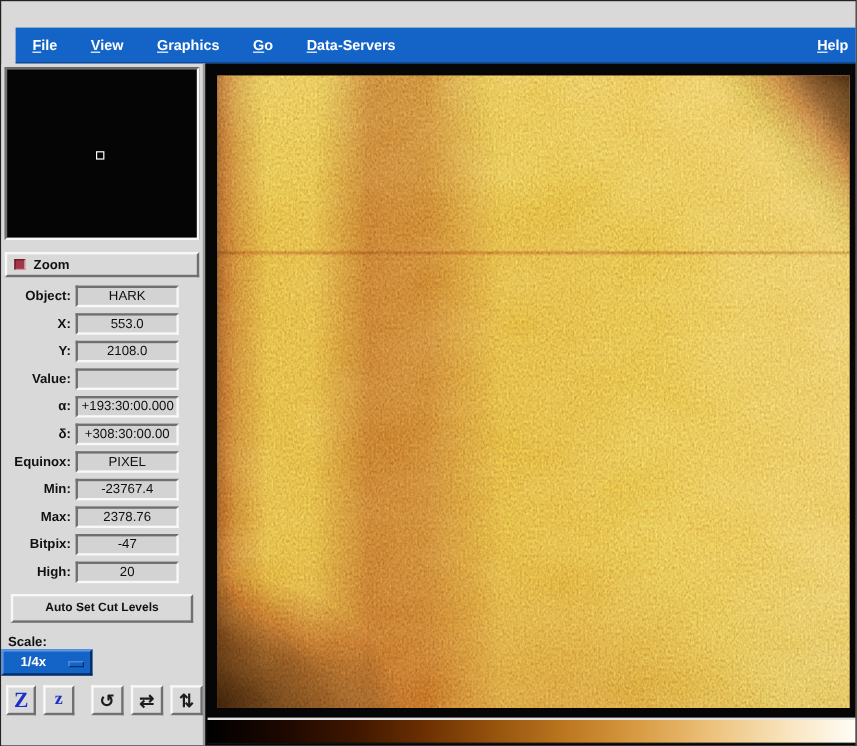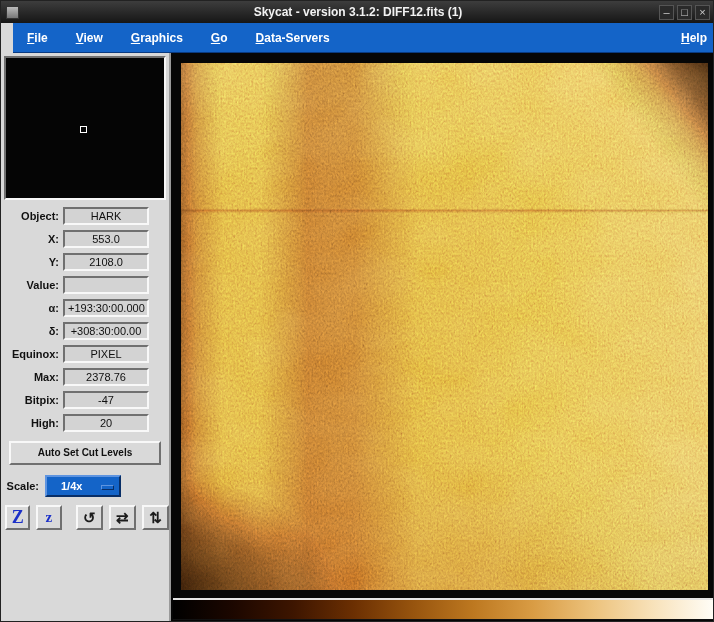--- a/index.html
+++ b/index.html
@@ -98,21 +98,21 @@
 
   .auto-cut-btn {
     display:block; margin:8px auto 0 auto; width:152px; height:24px;
     background:#d9d9d9;
     border:2px solid; border-color:#f8f8f8 #707070 #707070 #f8f8f8;
     font-family:"Liberation Sans",sans-serif;
     font-size:10px; font-weight:bold; color:#111; text-align:center; line-height:20px;
     cursor:default;
   }
 
-  .scale-row { margin-top:10px; display:flex; align-items:center; padding-left:0; }
+  .scale-row { margin-top:10px; display:flex; padding-left:0;flex-direction:column; }
   .scale-label { font-size:11px; font-weight:bold; color:#111; width:44px; text-align:right; padding-right:6px; }
   .scale-menubutton {
     width:76px; height:22px; background:#1464c8;
     border:2px solid; border-color:#5e94e0 #082e66 #082e66 #5e94e0;
     color:#fff; font-size:11px; font-weight:bold;
     display:flex; align-items:center; padding-left:14px; position:relative;
     cursor:default;
   }
   .menubutton-indicator {
     position:absolute; right:5px; top:8px; width:13px; height:5px;
@@ -159,45 +159,40 @@
     position:absolute; left:2px; bottom:3px; width:540px; height:22px;
     border-top:2px solid #e4e4e4;
     border-bottom:1px solid #111;
   }
 </style>
 </head>
 <body>
 
 <div class="window">
 
-  <div class="titlebar">
-    <div class="app-icon"></div>
-    <div class="title-text">Skycat - version 3.1.2: DIFF12.fits (1)</div>
-    <div class="win-controls">
-      <div class="win-btn">–</div>
-      <div class="win-btn">□</div>
-      <div class="win-btn">×</div>
-    </div>
-  </div>
 
   <div class="menubar">
     <span class="menu-item">File</span>
     <span class="menu-item">View</span>
     <span class="menu-item">Graphics</span>
     <span class="menu-item">Go</span>
     <span class="menu-item">Data-Servers</span>
     <span class="menu-item menu-help">Help</span>
   </div>
 
   <div class="panel">
 
     <div class="panview">
       <div class="pan-rect"></div>
     </div>
 
+    <div class="zoom-toggle">
+      <span class="zoom-indicator"></span>
+      <span class="zoom-label">Zoom</span>
+    </div>
 
     <div class="fields">
       <div class="field-row">
         <span class="field-label">Object:</span>
         <span class="entry">HARK</span>
       </div>
       <div class="field-row">
         <span class="field-label">X:</span>
         <span class="entry">553.0</span>
       </div>
@@ -213,20 +208,24 @@
         <span class="field-label">α:</span>
         <span class="entry">+193:30:00.000</span>
       </div>
       <div class="field-row">
         <span class="field-label">δ:</span>
         <span class="entry">+308:30:00.00</span>
       </div>
       <div class="field-row">
         <span class="field-label">Equinox:</span>
         <span class="entry">PIXEL</span>
+      </div>
+      <div class="field-row">
+        <span class="field-label">Min:</span>
+        <span class="entry">-23767.4</span>
       </div>
       <div class="field-row">
         <span class="field-label">Max:</span>
         <span class="entry">2378.76</span>
       </div>
       <div class="field-row">
         <span class="field-label">Bitpix:</span>
         <span class="entry">-47</span>
       </div>
       <div class="field-row">

